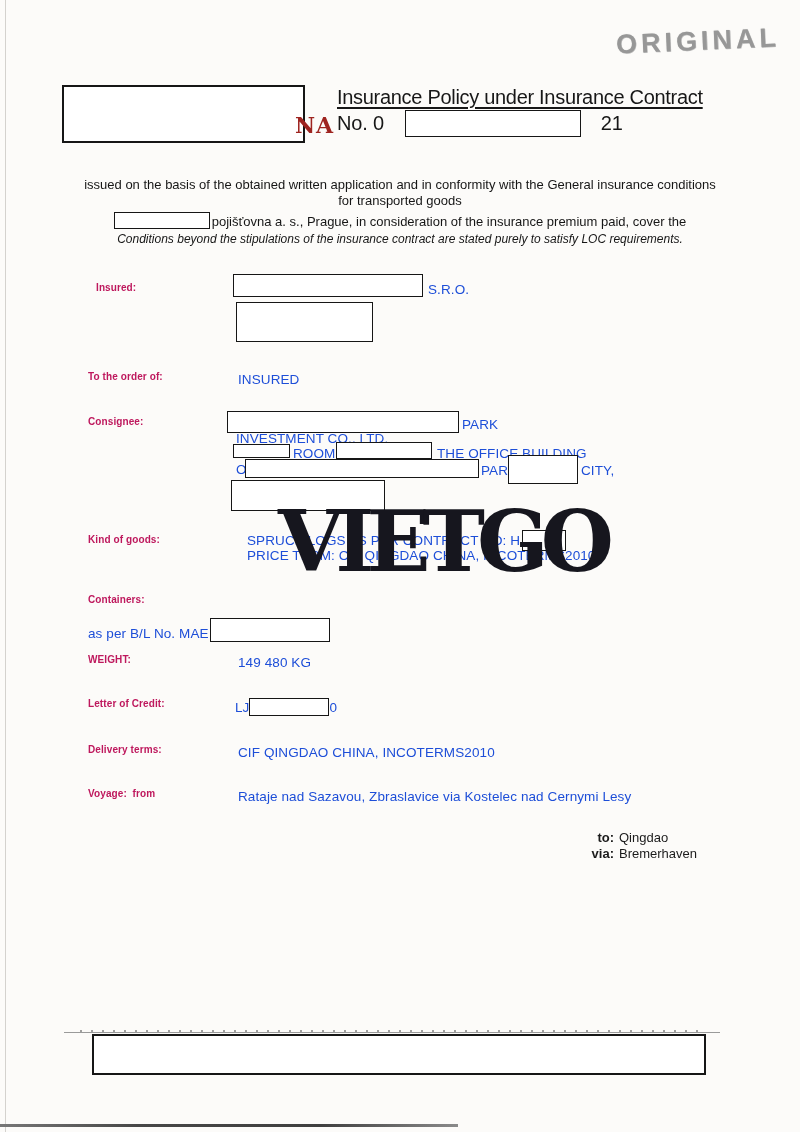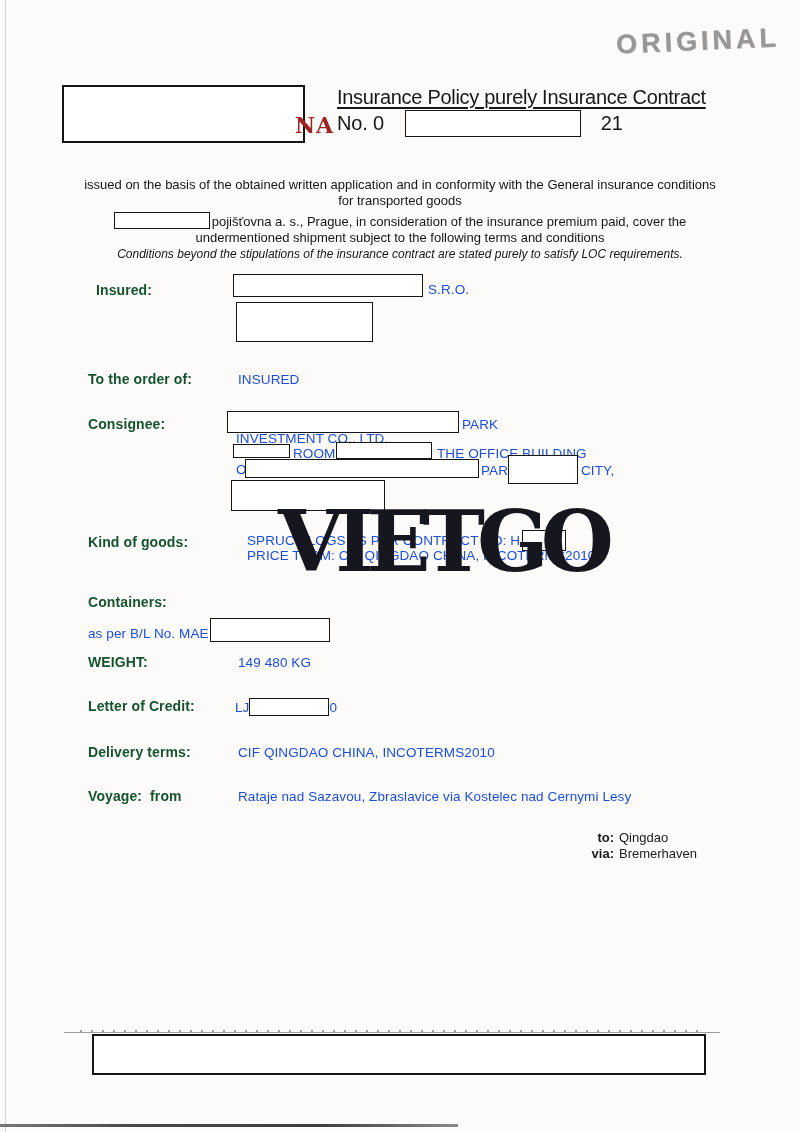--- a/index.html
+++ b/index.html
@@ -29,21 +29,21 @@
     font-size:22px;color:#9e2420;letter-spacing:1px;
   }
   .doc-title{
     font-size:20px;letter-spacing:-0.3px;color:#171717;
     text-decoration:underline;text-underline-offset:3px;text-decoration-thickness:1.5px;
   }
   .no-line{font-size:20px;letter-spacing:-0.2px;display:flex;align-items:center;color:#171717;}
   .intro{width:700px;left:50px;text-align:center;font-size:13px;line-height:15.5px;color:#161616;}
   .intro .ln{display:block;}
   .intro .inline-box{vertical-align:-3px;margin-right:2px;}
-  .lbl{font-weight:bold;font-size:14px;color:#14532d;letter-spacing:0.1px;}
+  .lbl{font-weight:bold;font-size:10px;color:#be185d;letter-spacing:0.1px;}
   .val{font-size:13.5px;color:#1d4ed8;letter-spacing:0.1px;}
   .row-inline{display:flex;align-items:center;}
   .watermark{
     font-family:"DejaVu Serif",serif;font-weight:bold;
     font-size:84px;line-height:1;letter-spacing:-8px;
     color:#16161e;z-index:6;white-space:nowrap;margin-left:16px;
   }
   .edge-line-v{width:1px;background:#d4d2ce;}
   .speck-line{
     height:2px;
@@ -61,32 +61,31 @@
 </head>
 <body>
 
 <div class="abs edge-line-v" style="left:5px;top:0;height:1132px;"></div>
 
 <div class="abs stamp" style="left:616px;top:26px;">ORIGINAL</div>
 
 <div class="abs box" style="left:62px;top:85px;width:243px;height:58px;border-width:2px;"></div>
 <div class="abs logo-frag" style="left:295px;top:112px;">NA</div>
 
-<div class="abs doc-title" style="left:337px;top:86px;">Insurance Policy purely Insurance Contract</div>
+<div class="abs doc-title" style="left:337px;top:86px;">Insurance Policy under Insurance Contract</div>
 <div class="abs no-line" style="left:337px;top:110px;gap:20px;">
   <span>No. 0</span>
     <span class="box" style="width:176px;height:27px;margin-left:1px;"></span>
     <span>21</span>
 </div>
 
 <div class="abs intro" style="top:177px;">
   <span class="ln">issued on the basis of the obtained written application and in conformity with the General insurance conditions</span>
   <span class="ln">for transported goods</span>
   <span class="ln" style="margin-top:4px;"><span class="box inline-box" style="width:96px;height:17px;"></span><span>pojišťovna a. s., Prague, in consideration of the insurance premium paid, cover the</span></span>
-  <span class="ln">undermentioned shipment subject to the following terms and conditions</span>
   <span class="ln" style="font-style:italic;margin-top:2px;font-size:12px;">Conditions beyond the stipulations of the insurance contract are stated purely to satisfy LOC requirements.</span>
 </div>
 
 <div class="abs lbl" style="left:96px;top:282px;">Insured:</div>
 <div class="abs box" style="left:233px;top:274px;width:190px;height:23px;"></div>
 <div class="abs val" style="left:428px;top:282px;">S.R.O.</div>
 <div class="abs box" style="left:236px;top:302px;width:137px;height:40px;"></div>
 
 <div class="abs lbl" style="left:88px;top:371px;">To the order of:</div>
 <div class="abs val" style="left:238px;top:372px;">INSURED</div>

